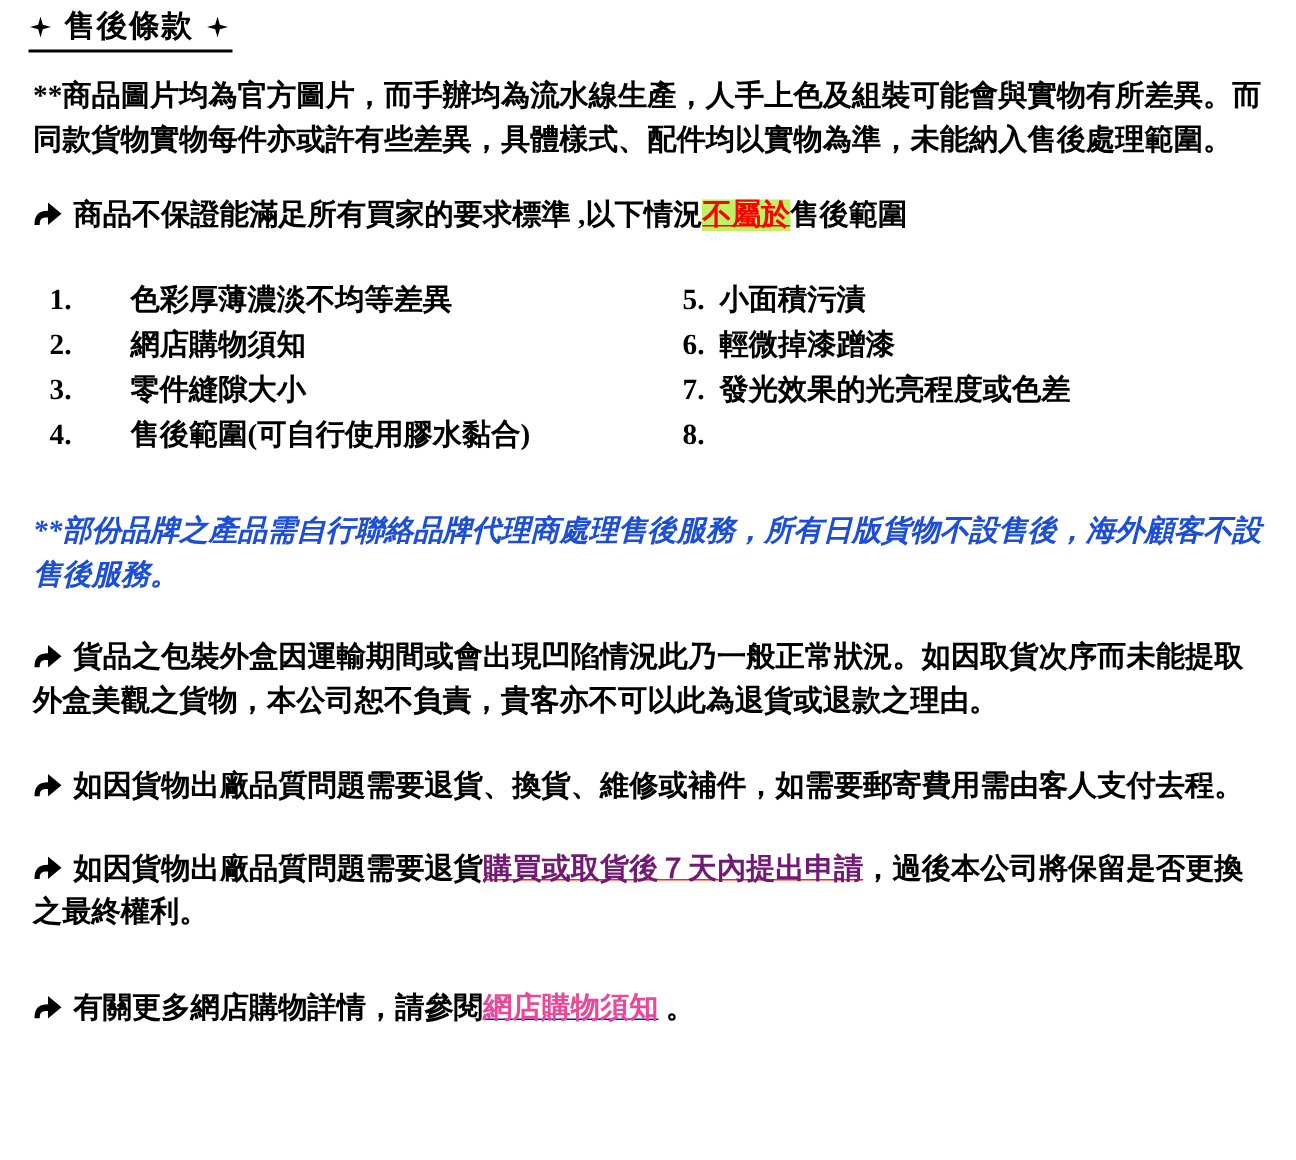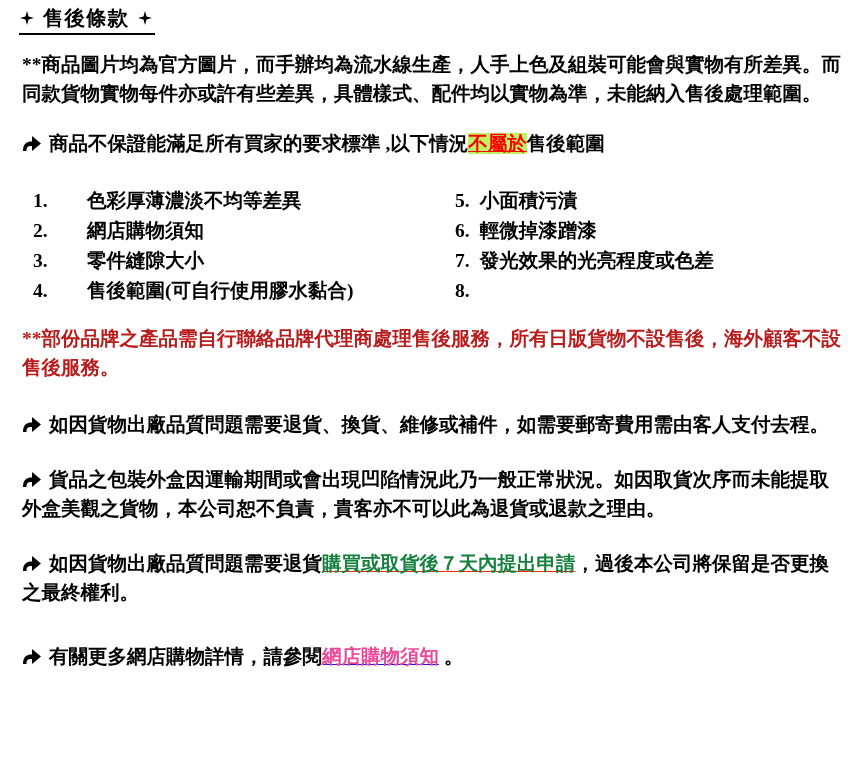--- a/index.html
+++ b/index.html
@@ -24,40 +24,40 @@
   .title-text { font-size:20.5px; letter-spacing:1px; }
 
   
   .arrow { display:inline-block; width:20px; height:15px; margin-right:7px; vertical-align:-1px; }
 
   
   .intro        { margin-top:0; }
   .scope        { margin-top:21px; }
   .exclusions   { margin-top:28px; }
   .decision     { margin-top:53px; }
-  .brand        { margin-top:18px; color:#b91c1c; }
+  .brand        { margin-top:34px; color:#1d4ed8;font-style:italic; }
   .shipping     { margin-top:28px; }
   .packaging    { margin-top:26px; }
   .defect       { margin-top:26px; }
   .more         { margin-top:35px; }
 
   
   .excl-row { display:flex; line-height:30px; }
   .excl-left { display:flex; width:433px; }
   .excl-left .num { width:65px; padding-left:11px; box-sizing:border-box; }
   .excl-right { display:flex; }
   .excl-right .num { margin-right:10px; }
 
   
   .hl {
     background:#bef264; color:#ff0000;
     text-decoration:underline; text-decoration-color:#ff0000;
   }
   .red-link {
-    color:#15803d; text-decoration:underline; text-decoration-color:#ff2600;
+    color:#701a75; text-decoration:underline; text-decoration-color:#ff2600;
     cursor:pointer;
   }
   .blue-link {
     color:#ec4899; text-decoration:underline; text-decoration-color:#1414dd;
     cursor:pointer;
   }
 </style>
 </head>
 <body>
 
@@ -117,30 +117,30 @@
         </span>
       <span class="excl-right">
           <span class="num">8.</span>
         </span>
     </div>
   </div>
 
 
   <p class="para brand">**部份品牌之產品需自行聯絡品牌代理商處理售後服務，所有日版貨物不設售後，海外顧客不設售後服務。</p>
 
+  <p class="para packaging">
+    <span class="arrow"><svg width="20" height="15" viewBox="0 0 20 15">
+          <path d="M10 0 L19 7.5 L10 15 L10 10 C5.5 10 4.5 11 4.5 15 L1 15 C1 8 4 5.5 10 5.5 Z" fill="#000"></path>
+        </svg></span><span>貨品之包裝外盒因運輸期間或會出現凹陷情況此乃一般正常狀況。如因取貨次序而未能提取外盒美觀之貨物，本公司恕不負責，貴客亦不可以此為退貨或退款之理由。</span>
+  </p>
+
   <p class="para shipping">
     <span class="arrow"><svg width="20" height="15" viewBox="0 0 20 15">
           <path d="M10 0 L19 7.5 L10 15 L10 10 C5.5 10 4.5 11 4.5 15 L1 15 C1 8 4 5.5 10 5.5 Z" fill="#000"></path>
         </svg></span><span>如因貨物出廠品質問題需要退貨、換貨、維修或補件，如需要郵寄費用需由客人支付去程。</span>
-  </p>
-
-  <p class="para packaging">
-    <span class="arrow"><svg width="20" height="15" viewBox="0 0 20 15">
-          <path d="M10 0 L19 7.5 L10 15 L10 10 C5.5 10 4.5 11 4.5 15 L1 15 C1 8 4 5.5 10 5.5 Z" fill="#000"></path>
-        </svg></span><span>貨品之包裝外盒因運輸期間或會出現凹陷情況此乃一般正常狀況。如因取貨次序而未能提取外盒美觀之貨物，本公司恕不負責，貴客亦不可以此為退貨或退款之理由。</span>
   </p>
 
   <p class="para defect">
     <span class="arrow"><svg width="20" height="15" viewBox="0 0 20 15">
           <path d="M10 0 L19 7.5 L10 15 L10 10 C5.5 10 4.5 11 4.5 15 L1 15 C1 8 4 5.5 10 5.5 Z" fill="#000"></path>
         </svg></span><span>如因貨物出廠品質問題需要退貨</span><span class="red-link">購買或取貨後７天內提出申請</span><span>，過後本公司將保留是否更換之最終權利。</span>
   </p>
 
   <p class="para more">
     <span class="arrow"><svg width="20" height="15" viewBox="0 0 20 15">

